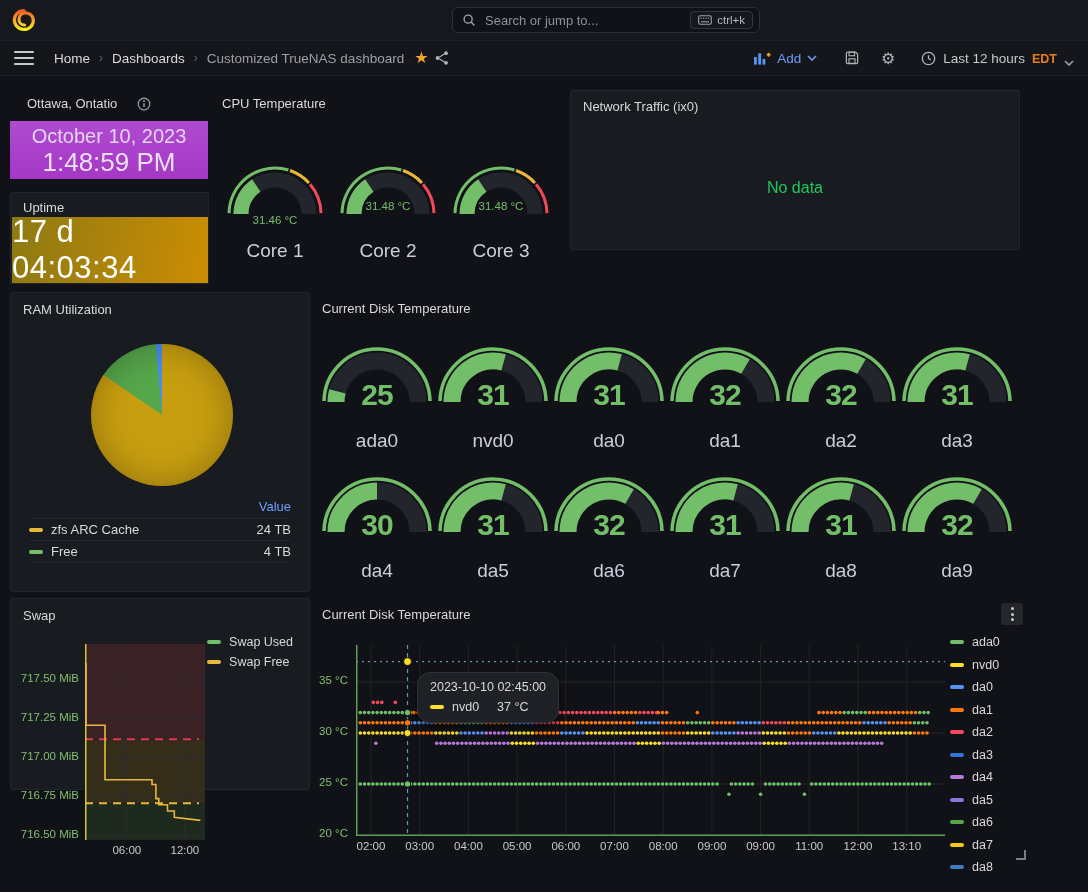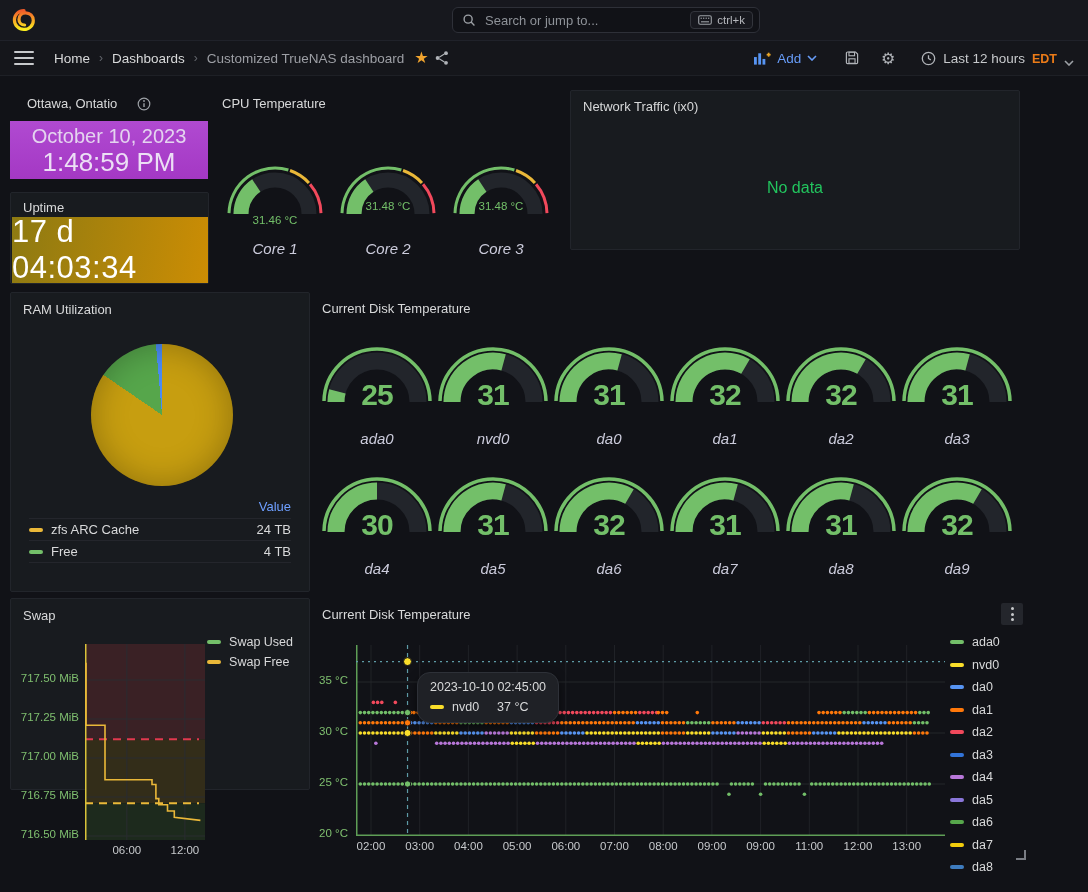--- a/index.html
+++ b/index.html
@@ -37,21 +37,21 @@
              display:flex;flex-direction:column;align-items:center;justify-content:center;color:#e4d4ef;}
   .clock-date{font-size:20px;line-height:23px;}
   .clock-time{font-size:26px;line-height:28px;color:#ecdff5;}
   
   .uptime-box{position:absolute;left:1px;top:24px;width:196px;height:66px;
               background:linear-gradient(100deg,#8d7a12,#cc8d04);display:flex;align-items:center;justify-content:center;
               color:#fff;font-size:31px;font-weight:500;letter-spacing:0.5px;}
   
   .gauge-cell{position:absolute;text-align:center;}
   .gauge-cell .gval{position:absolute;left:0;right:0;color:#73BF69;}
-  .gauge-cell .glabel{position:absolute;left:0;right:0;color:#ccccdc;font-size:15px;font-style:italic;}
+  .gauge-cell .glabel{position:absolute;left:0;right:0;color:#ccccdc;font-size:19px;}
   .cpu .gval{bottom:2px;font-size:11.5px;}
   .disk .gval{bottom:-8px;font-size:30px;font-weight:700;letter-spacing:-1px;text-align:center;}
   
   .nodata{position:absolute;left:0;right:0;top:88px;text-align:center;font-size:16px;color:#22c55e;}
   
   .pie{position:absolute;left:80px;top:51px;width:142px;height:142px;border-radius:50%;
        box-shadow:inset 0 0 34px rgba(0,0,0,0.28);}
   .ram-legend-header{position:absolute;right:18px;top:206px;color:#6e9fff;font-size:13px;}
   .ram-legend{position:absolute;left:18px;right:18px;top:225px;}
   .ram-row{display:flex;align-items:center;height:21px;border-top:1px solid #24262c;font-size:13px;}
@@ -1051,21 +1051,21 @@
         <div class="xaxis-label" style="left: 78.7px; top: 242px; width: 42px;">03:00</div>
         <div class="xaxis-label" style="left: 127.4px; top: 242px; width: 42px;">04:00</div>
         <div class="xaxis-label" style="left: 176.1px; top: 242px; width: 42px;">05:00</div>
         <div class="xaxis-label" style="left: 224.8px; top: 242px; width: 42px;">06:00</div>
         <div class="xaxis-label" style="left: 273.5px; top: 242px; width: 42px;">07:00</div>
         <div class="xaxis-label" style="left: 322.2px; top: 242px; width: 42px;">08:00</div>
         <div class="xaxis-label" style="left: 370.9px; top: 242px; width: 42px;">09:00</div>
         <div class="xaxis-label" style="left: 419.6px; top: 242px; width: 42px;">09:00</div>
         <div class="xaxis-label" style="left: 468.3px; top: 242px; width: 42px;">11:00</div>
         <div class="xaxis-label" style="left: 517px; top: 242px; width: 42px;">12:00</div>
-        <div class="xaxis-label" style="left: 565.7px; top: 242px; width: 42px;">13:00</div>
+        <div class="xaxis-label" style="left: 565.7px; top: 242px; width: 42px;">13:10</div>
       </div>
     <div class="ts-legend" id="ts-legend">
         <div class="chart-legend-row">
           <span class="swatch" style="background: rgb(115, 191, 105);"></span>
           <span>ada0</span>
         </div>
         <div class="chart-legend-row">
           <span class="swatch" style="background: rgb(250, 222, 42);"></span>
           <span>nvd0</span>
         </div>

